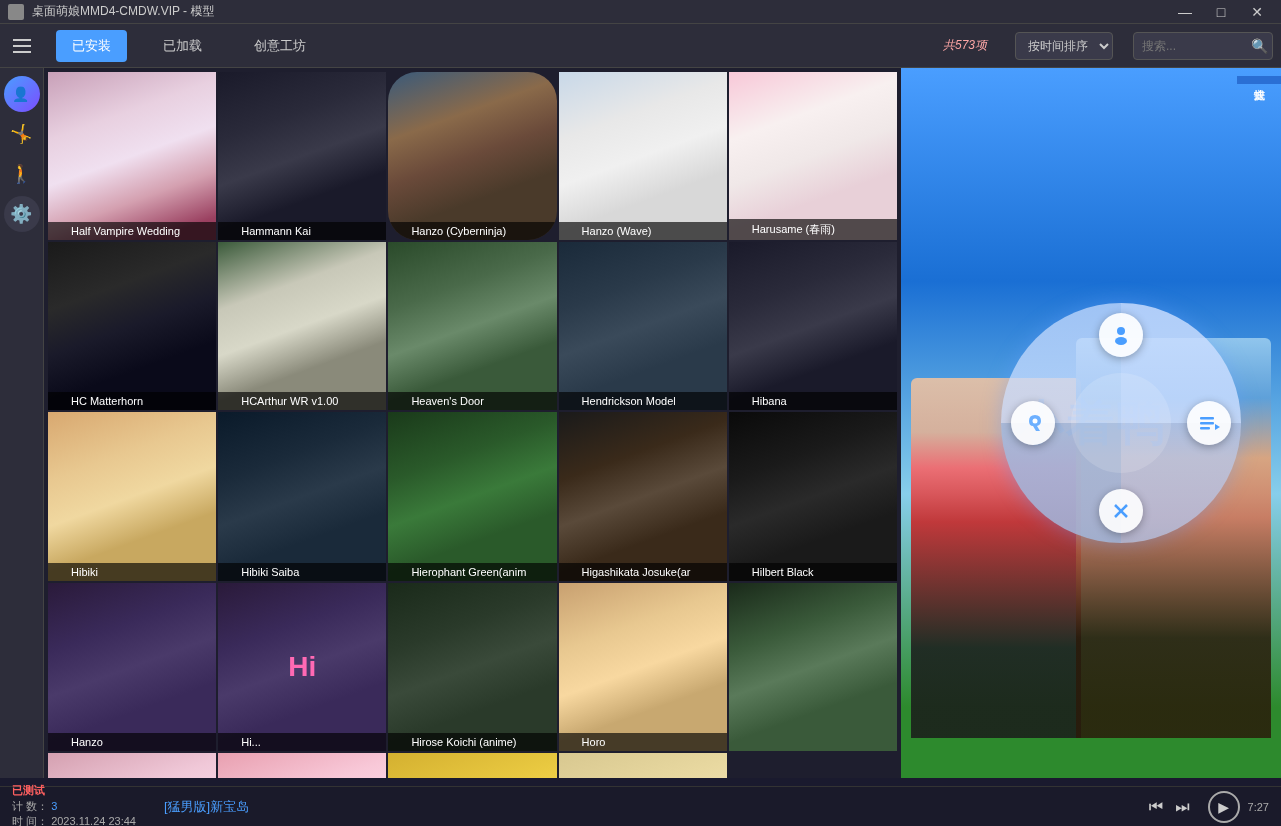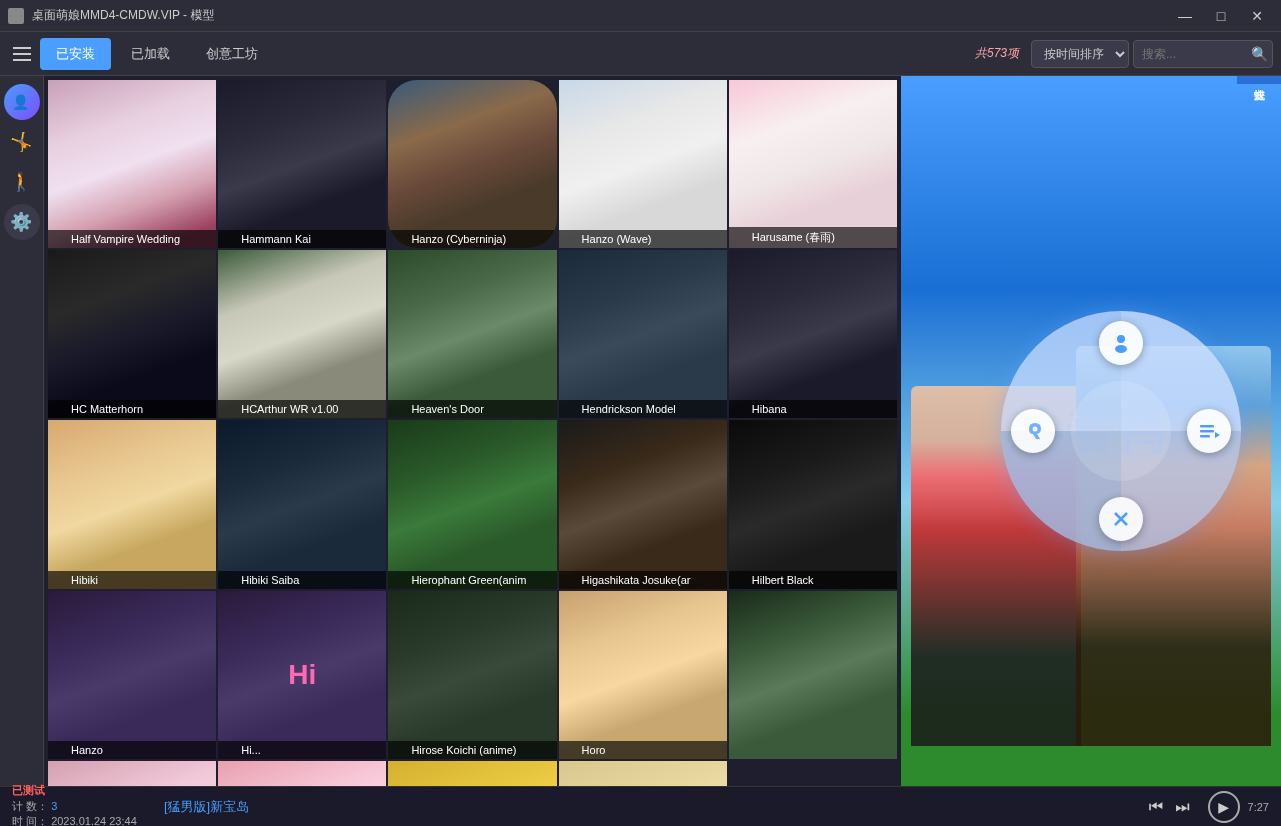--- a/index.html
+++ b/index.html
@@ -7,21 +7,21 @@
       width: 1281px;
       height: 826px;
       overflow: hidden;
       font-family: 'Microsoft YaHei', 'SimHei', sans-serif;
       background: #1a1a2e;
       position: relative;
     }
 
     
     .title-bar {
-      height: 32px;
+      height: 24px;
       background: #2d2d3a;
       display: flex;
       align-items: center;
       justify-content: space-between;
       padding: 0 8px;
       border-bottom: 1px solid #444;
     }
     .title-bar-left {
       display: flex;
       align-items: center;
@@ -52,21 +52,21 @@
       justify-content: center;
     }
 
     
     .toolbar {
       height: 44px;
       background: #2d2d3a;
       display: flex;
       align-items: center;
       padding: 0 8px;
-      gap: 4px;
+      gap: 20px;
       border-bottom: 1px solid #444;
     }
     .menu-icon {
       width: 28px;
       height: 28px;
       cursor: pointer;
       display: flex;
       flex-direction: column;
       justify-content: center;
       align-items: center;
@@ -674,21 +674,21 @@
 
 <div class="player-bar">
   <div class="player-info-col">
     <span style="color:#ff6060;font-weight:bold;">已测试</span>
     <span>
       <span>计 数：</span>
       <span style="color:#4a9eff;">3</span>
     </span>
     <span>
       <span>时 间：</span>
-      <span>2023.01.24 23:44</span>
+      <span>2023.11.24 23:44</span>
     </span>
   </div>
 
   <div style="flex:1;display:flex;align-items:center;gap:8px;">
     <span class="player-title" style="color:#4a9eff;font-size:13px;">[猛男版]新宝岛</span>
   </div>
 
   <div class="player-controls">
     <button class="player-btn">⏮</button>
     <button class="player-btn">⏭</button>

